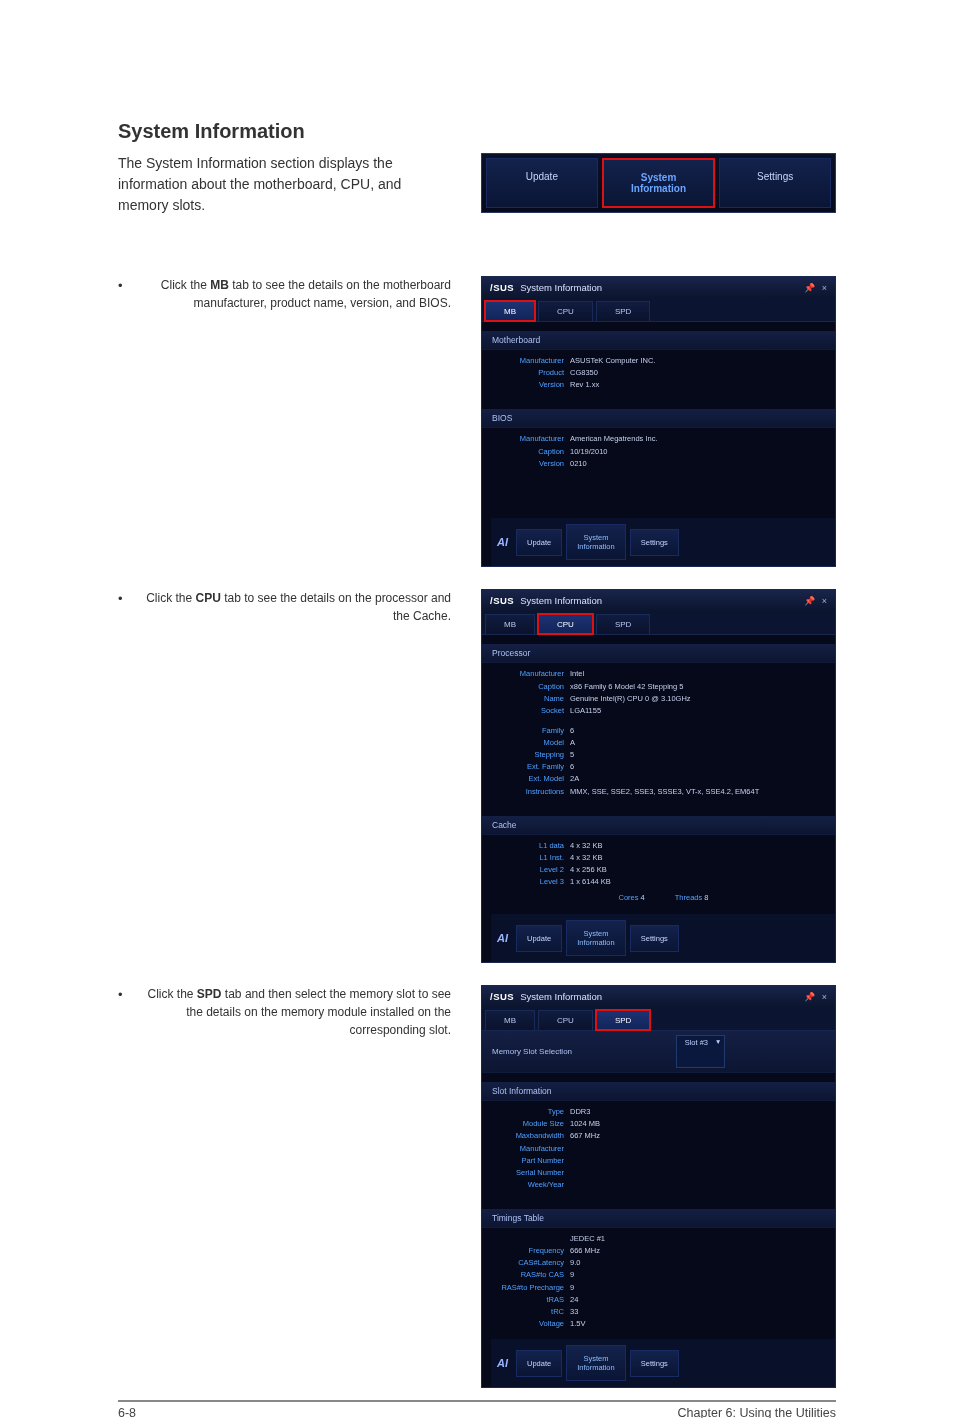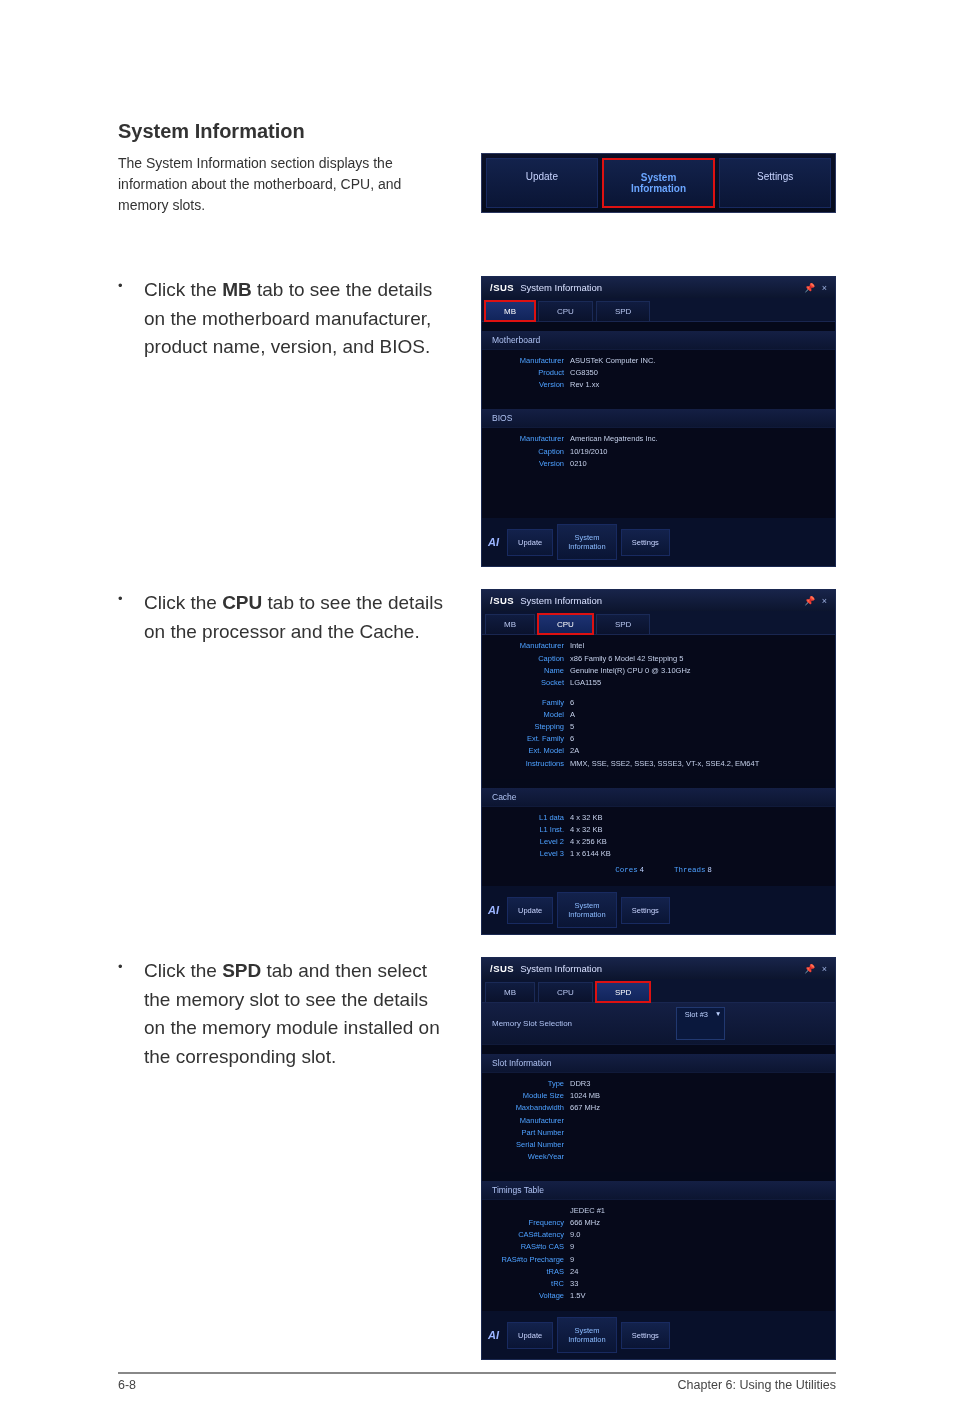--- a/index.html
+++ b/index.html
@@ -40,22 +40,23 @@
     flex: 1;
     display: flex;
     gap: 20px;
   }
   .bullet-mark {
     width: 6px;
     flex-shrink: 0;
     padding-top: 2px;
   }
   .bullet-text {
-    font-size: 19px;
+    font-size: 12px;
     line-height: 1.5;
+    text-align: right;
   }
 
   
   .topnav {
     display: flex;
     width: 355px;
     min-width: 355px;
     background: linear-gradient(#0a1028,#050b1d);
     padding: 4px;
     gap: 4px;
@@ -157,20 +158,21 @@
     font-size: 7.5px;
     flex: 1;
   }
   .spacer8 { height: 8px; }
   .app .footer {
     display: flex;
     gap: 4px;
     padding: 6px;
     background: #08102a;
     align-items: center;
+    margin-left: 9px;
   }
   .app .footer .fbtn {
     padding: 8px 10px;
     font-size: 7.5px;
     color: #c8d4ff;
     background: linear-gradient(#13224c,#0a1535);
     border: 1px solid #182a60;
     text-align: center;
   }
   .app .footer .fbtn.active {
@@ -184,21 +186,21 @@
     margin-right: 4px;
   }
   .cores-row {
     display:flex;
     justify-content:center;
     gap:30px;
     padding:4px;
     color:#bcd1ff;
     font-size:7.5px;
   }
-  .cores-row .lbl { color:#4da0ff;font-family:Liberation Mono, monospace; }
+  .cores-row .lbl { color:#4da0ff; }
   .slot-row {
     display:flex;
     align-items:center;
     gap:0;
     padding:4px 10px;
     background: linear-gradient(#141f44,#0c1531);
     border-bottom:1px solid #101a3a;
   }
   .slot-row .slt-lbl { color:#afc2f2; font-size:8px; flex:0 0 auto; }
   .slot-row .slt-dd {
@@ -318,20 +320,21 @@
       <div class="wincontrols">
         <span>📌</span>
         <span>×</span>
       </div>
     </div>
     <div class="tabs">
       <div class="tab">MB</div>
       <div class="tab active redoutline">CPU</div>
       <div class="tab">SPD</div>
     </div>
+    <div class="panel-title">Processor</div>
     <div class="panel-body">
       <div class="kv">
           <div class="k">Manufacturer</div>
           <div class="v">Intel</div>
         </div>
       <div class="kv">
           <div class="k">Caption</div>
           <div class="v">x86 Family 6 Model 42 Stepping 5</div>
         </div>
       <div class="kv">

